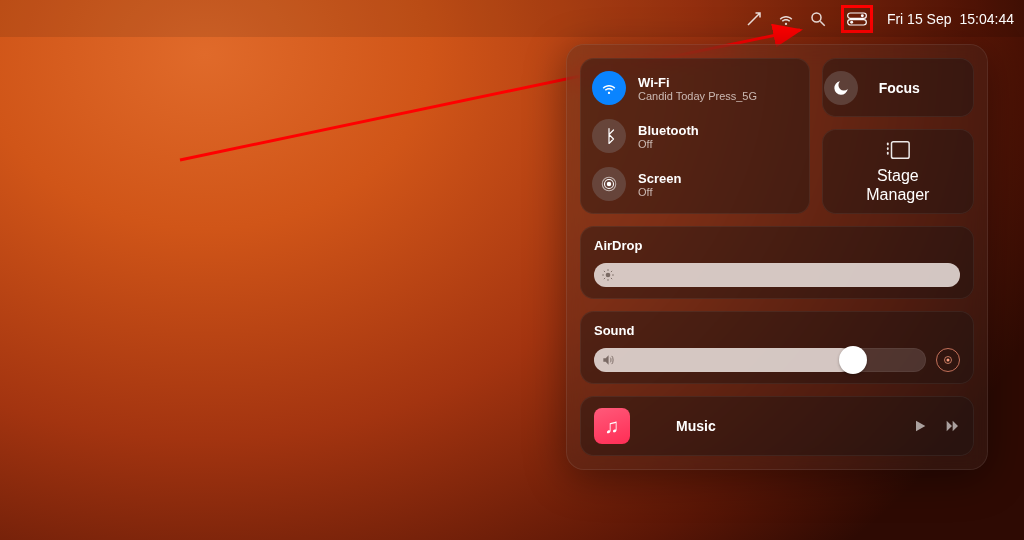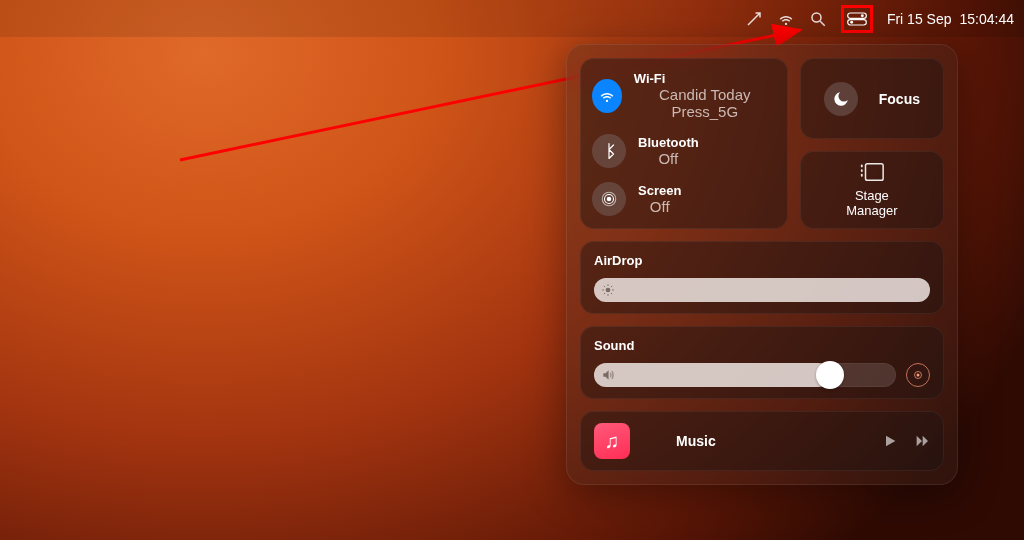--- a/index.html
+++ b/index.html
@@ -30,51 +30,51 @@
 
   
   .arrow {
     position:absolute; top:0; left:0; width:1024px; height:540px;
     pointer-events:none;
   }
 
   
   .panel {
     position:absolute; top:44px; left:566px;
-    width:392px;
+    width:422px;
     padding:14px;
     border-radius:18px;
     background: rgba(60,40,35,0.35);
     backdrop-filter: blur(10px);
     box-shadow: 0 8px 40px rgba(0,0,0,0.4), inset 0 0 0 1px rgba(255,255,255,0.08);
     display:flex; flex-direction:column; gap:12px;
   }
   .row1 { display:flex; gap:12px; }
   .tile {
     background: rgba(30,20,18,0.45);
     border-radius:14px;
     box-shadow: inset 0 0 0 1px rgba(255,255,255,0.06);
   }
   .connect-tile { flex:1.35; padding:6px 12px; display:flex; flex-direction:column; }
   .right-col { flex:1; display:flex; flex-direction:column; gap:12px; }
-  .focus-tile { flex:1; display:flex; align-items:center; gap:21px; padding:12px 24px;justify-content:space-between; }
+  .focus-tile { flex:1; display:flex; align-items:center; gap:21px; padding:12px 2px; }
   .pair { flex:1; display:flex; gap:12px; }
-  .sq-tile { flex:1; display:flex; flex-direction:column; align-items:center; justify-content:center; gap:6px; padding:10px 4px; font-size:13px; line-height:1.15; text-align:center; }
+  .sq-tile { flex:1; display:flex; flex-direction:column; align-items:center; justify-content:center; gap:6px; padding:10px 4px; font-size:16px; line-height:1.15; text-align:center; }
 
   .conn-row { display:flex; align-items:center; gap:12px; padding:7px 0; }
   .circ {
     width:34px; height:34px; border-radius:50%;
     display:flex; align-items:center; justify-content:center;
     background: rgba(120,100,95,0.5);
   }
   .circ.on { background:#0a84ff; }
   .circ svg { width:18px; height:18px; fill:#fff; }
   .conn-text { display:flex; flex-direction:column; }
   .conn-title { font-size:13px; font-weight:600; }
-  .conn-sub { font-size:15px; color:#cbb9b3;text-align:center; }
+  .conn-sub { font-size:11px; color:#cbb9b3; }
   .focus-title { font-size:14px; font-weight:600; }
 
   .slider-tile { padding:12px 14px; }
   .slider-label { font-size:13px; font-weight:600; margin-bottom:10px; }
   .slider-track {
     position:relative; height:24px; border-radius:12px;
     background: rgba(120,100,95,0.4);
     box-shadow: inset 0 0 0 1px rgba(255,255,255,0.05);
   }
   .slider-fill {

